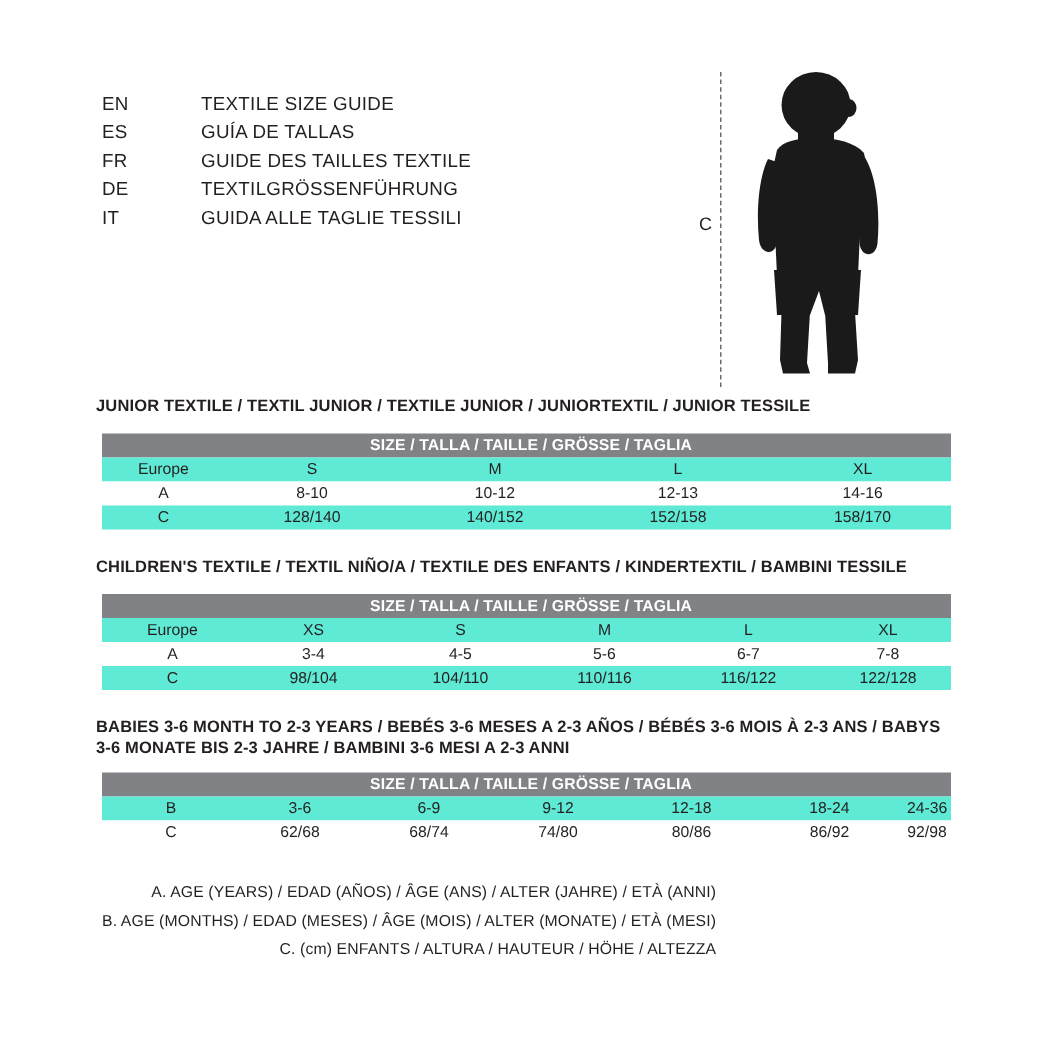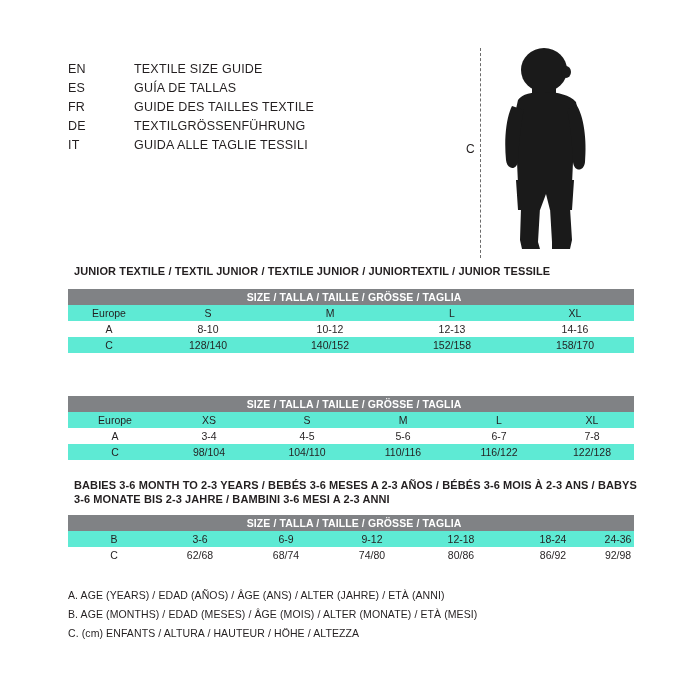--- a/index.html
+++ b/index.html
@@ -72,21 +72,21 @@
   }
   .silhouette {
     position: absolute;
     left: 34px;
     top: 4px;
   }
 
   
   .sect-title {
     position: absolute;
-    left: 74px;
+    left: 64px;
     font-size: 11px;
     font-weight: bold;
     letter-spacing: 0.1px;
     text-transform: uppercase;
     line-height: 14px;
     width: 570px;
   }
 
   
   table.sz {
@@ -122,20 +122,21 @@
   .legend {
     position: absolute;
     left: 68px;
     top: 586px;
     font-size: 10.5px;
     line-height: 19px;
     letter-spacing: 0.1px;
   }
   .legend div {
     text-transform: none;
+    text-align: right;
   }
 </style>
 </head>
 <body>
 
 <div class="page">
 
   <div class="lang-block">
     <div class="lang-row">
       <span class="lang-code">EN</span>
@@ -217,20 +218,21 @@
       <tr class="shade">
         <td>C</td>
         <td>128/140</td>
         <td>140/152</td>
         <td>152/158</td>
         <td>158/170</td>
       </tr>
     </tbody>
   </table>
 
+  <div class="sect-title" style="top:371px;">CHILDREN'S TEXTILE / TEXTIL NIÑO/A / TEXTILE DES ENFANTS / KINDERTEXTIL / BAMBINI TESSILE</div>
 
   <table class="sz" style="top:396px;">
     <colgroup>
       <col style="width:88px">
         <col style="width:100px">
         <col style="width:96px">
         <col style="width:96px">
         <col style="width:96px">
         <col style="width:90px">
     </colgroup>

